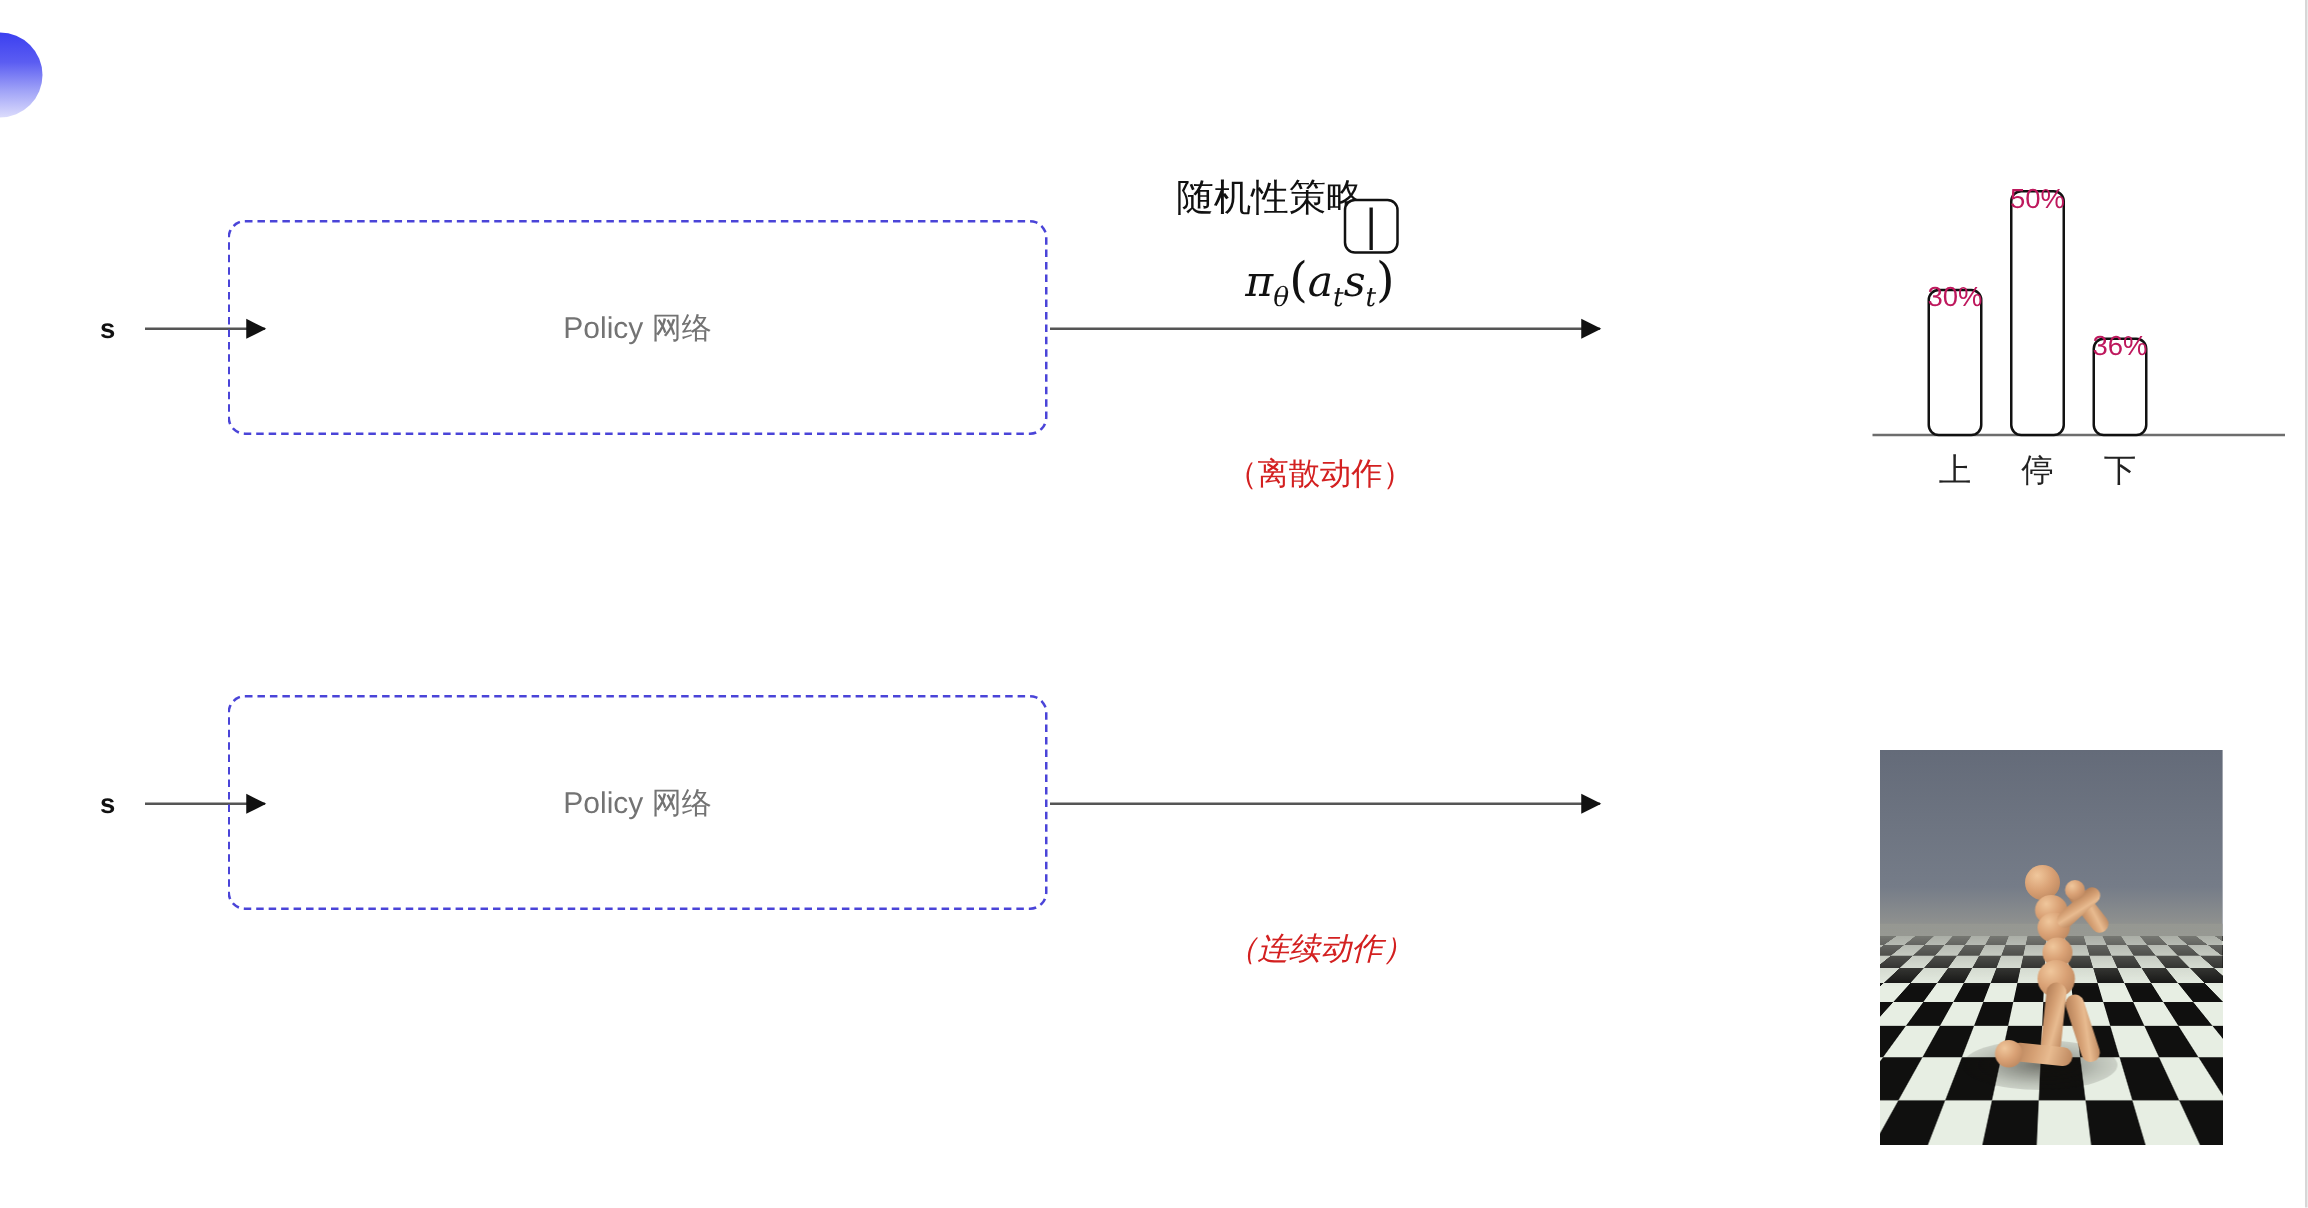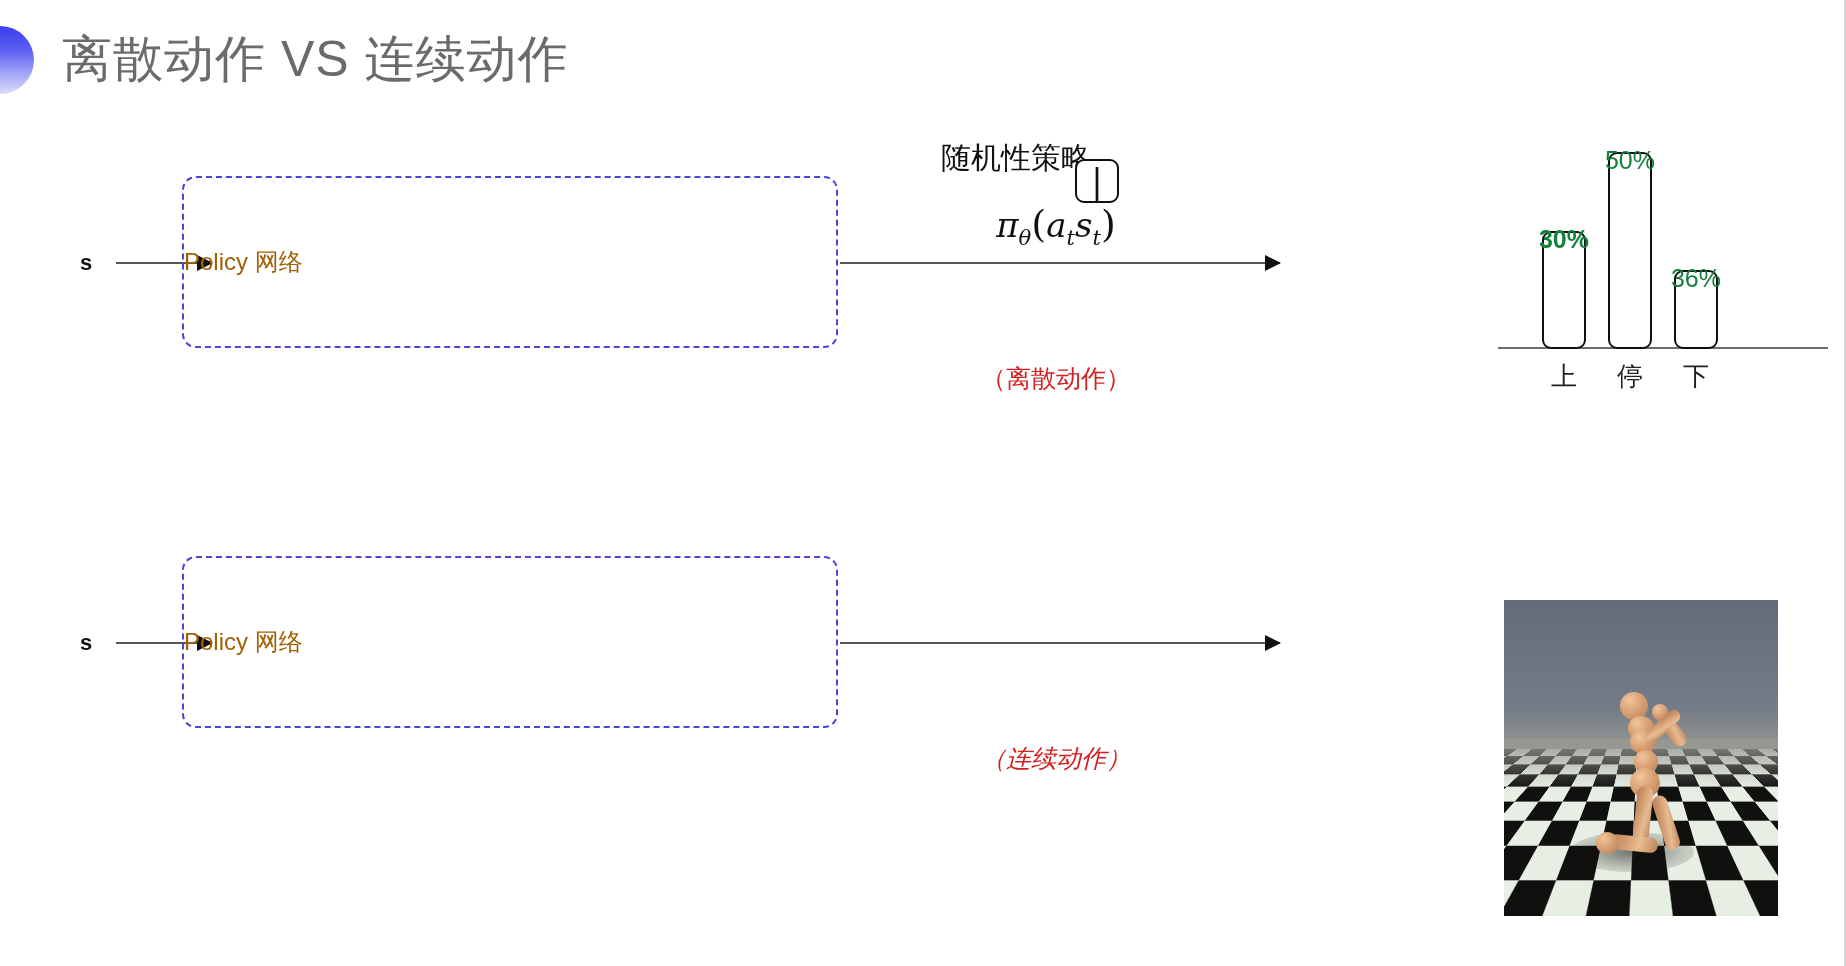--- a/index.html
+++ b/index.html
@@ -65,23 +65,23 @@
     border: 2.5px dashed #4a44d8;
     border-radius: 14px;
     box-sizing: border-box;
   }
   .policy-box-label {
     position: absolute;
     left: 0;
     right: 0;
     top: 50%;
     transform: translateY(-50%);
-    text-align: left;
+    text-align: center;
     font-size: 24px;
-    color: #a16207;
+    color: #737373;
     white-space: nowrap;
   }
   .arrow {
     position: absolute;
     height: 2px;
     background: #555555;
   }
   .arrow::after {
     content: "";
     position: absolute;
@@ -150,22 +150,22 @@
     position: absolute;
     bottom: 47px;
     width: 44px;
     background: #ffffff;
     border: 2.5px solid #111111;
     border-radius: 9px;
     box-sizing: border-box;
   }
   .bar-value {
     position: absolute;
-    font-size: 25px;
-    color: #15803d;
+    font-size: 22px;
+    color: #be185d;
     text-align: center;
     width: 90px;
     white-space: nowrap;
   }
   .bar-cat {
     position: absolute;
     bottom: 2px;
     font-size: 26px;
     color: #222222;
     text-align: center;
@@ -226,21 +226,20 @@
     background: radial-gradient(ellipse at 50% 50%, rgba(20,18,14,0.55) 0%, rgba(20,18,14,0.2) 55%, rgba(20,18,14,0) 100%);
     border-radius: 50%;
   }
 </style>
 </head>
 <body>
 
 <div class="slide">
 
   <div class="title-bullet"></div>
-  <div class="title-text">离散动作 VS 连续动作</div>
 
   <div class="right-rule"></div>
 
   <div class="s-label" style="left:80px; top:250px;">s</div>
   <div class="arrow" style="left:116px; top:262px; width:96px;"></div>
 
   <div class="policy-box" style="left:182px; top:176px; width:656px; height:172px;">
     <div class="policy-box-label">Policy 网络</div>
   </div>
 
@@ -251,21 +250,21 @@
   <div class="formula" style="left:966px; top:202px; width:180px;">
     <span>π</span><span class="sub">θ</span><span class="paren">(</span><span>a</span><span class="sub">t</span><span class="bar">|</span><span>s</span><span class="sub">t</span><span class="paren">)</span>
   </div>
 
   <div class="red-note" style="left:966px; top:362px; width:180px;">（离散动作）</div>
 
   <div class="chart">
     <div class="chart-baseline"></div>
 
     <div class="bar" id="bar0" style="left: 44px; height: 118px;"></div>
-    <div class="bar-value" id="bval0" style="left: 21px; top: 129px; font-weight: bold;">30%</div>
+    <div class="bar-value" id="bval0" style="left: 21px; top: 129px;">30%</div>
     <div class="bar-cat" style="left:36px;">上</div>
 
     <div class="bar" id="bar1" style="left: 110px; height: 197px;"></div>
     <div class="bar-value" id="bval1" style="left: 87px; top: 50px;">50%</div>
     <div class="bar-cat" style="left:102px;">停</div>
 
     <div class="bar" id="bar2" style="left: 176px; height: 79px;"></div>
     <div class="bar-value" id="bval2" style="left: 153px; top: 168px;">36%</div>
     <div class="bar-cat" style="left:168px;">下</div>
   </div>

